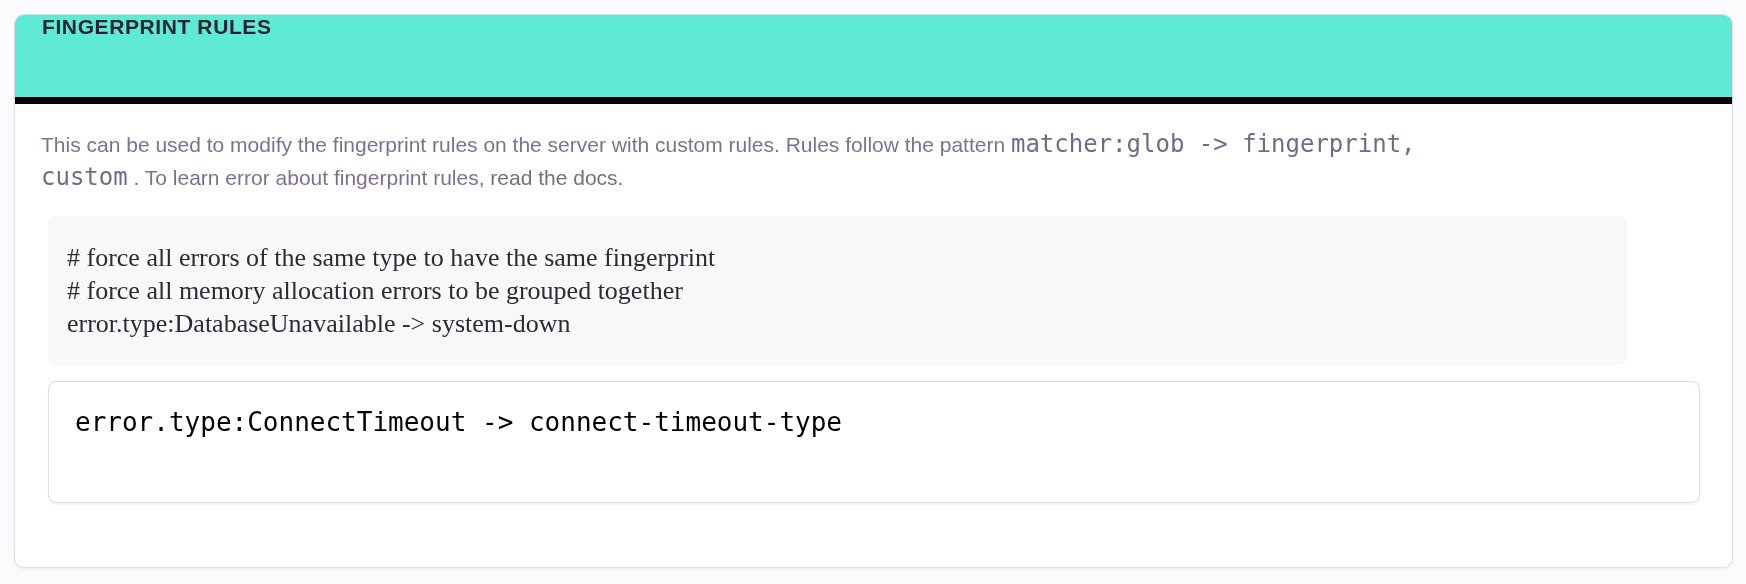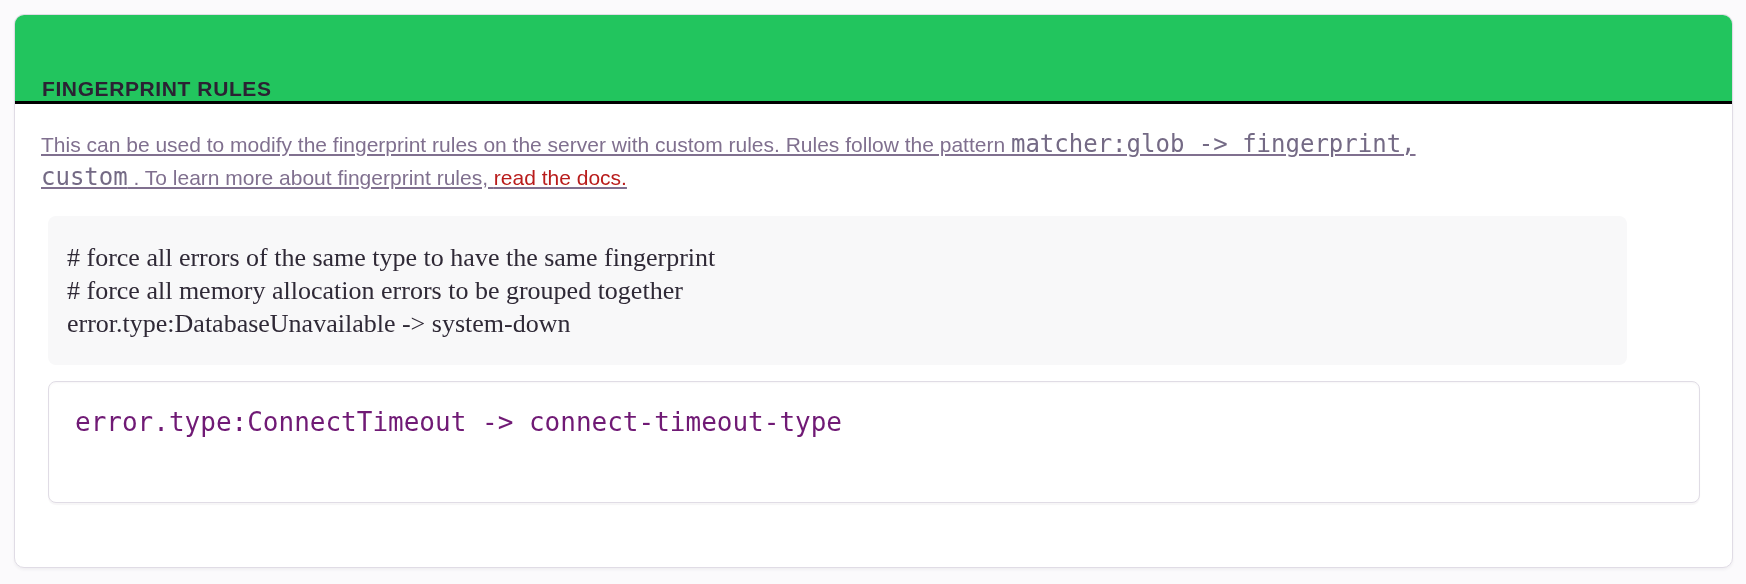--- a/index.html
+++ b/index.html
@@ -17,53 +17,52 @@
     top: 14px;
     width: 1719px;
     height: 554px;
     background: #FFFFFF;
     border: 1px solid #E0DCE5;
     border-radius: 10px;
     box-shadow: 0 2px 3px rgba(43, 34, 51, 0.05);
   }
   .panel-header {
     height: 89px;
-    background: #22c55e;
-    border-bottom: 3px solid #000000;
+    background: #5eead4;
+    border-bottom: 7px solid #000000;
     border-radius: 9px 9px 0 0;
     display: flex;
-    align-items: flex-end;
+    align-items: flex-start;
     padding: 0 27px;
   }
   .panel-title {
     font-size: 21px;
     font-weight: 700;
     letter-spacing: 0.6px;
     color: #2B2233;
     text-transform: uppercase;
   }
   .panel-body {
     padding: 24px 26px 30px 26px;
   }
   .description {
     font-size: 21px;
     line-height: 33px;
     color: #80708F;
   }
   .description .line {
     white-space: nowrap;
-    text-decoration: underline;
   }
   .inline-code {
     font-family: "DejaVu Sans Mono", monospace;
     font-size: 24px;
     color: #746A85;
   }
   .docs-link {
-    color: #b91c1c;
+    color: #737373;
     text-decoration: none;
     cursor: pointer;
   }
   .example-block {
     margin: 22px 0 0 7px;
     width: 1579px;
     background: #F8F8F9;
     border-radius: 8px;
     padding: 25px 20px 25px 19px;
     font-family: Liberation Serif, serif;
@@ -79,21 +78,21 @@
     margin: 16px 0 0 7px;
     width: 1652px;
     height: 122px;
     padding: 24px 26px;
     border: 1px solid #E0DCE5;
     border-radius: 8px;
     background: #FFFFFF;
     font-family: "DejaVu Sans Mono", monospace;
     font-size: 26px;
     line-height: 33px;
-    color: #701a75;
+    color: #000000;
     resize: none;
     outline: none;
     overflow: hidden;
     box-shadow: inset 0 1px 2px rgba(43, 34, 51, 0.04), 0 2px 1px rgba(43, 34, 51, 0.04);
     white-space: pre;
   }
 </style>
 </head>
 <body>
 
@@ -102,21 +101,21 @@
     <span class="panel-title">FINGERPRINT RULES</span>
   </div>
 
   <div class="panel-body">
 
     <div class="description">
       <div class="line">
         <span>This can be used to modify the fingerprint rules on the server with custom rules. Rules follow the pattern </span><span class="inline-code">matcher:glob -&gt; fingerprint,</span>
       </div>
       <div class="line">
-        <span class="inline-code">custom</span><span> . To learn more about fingerprint rules, </span><a class="docs-link">read the docs.</a>
+        <span class="inline-code">custom</span><span> . To learn error about fingerprint rules, </span><a class="docs-link">read the docs.</a>
       </div>
     </div>
 
     <div class="example-block">
       <div class="example-line"># force all errors of the same type to have the same fingerprint</div>
       <div class="example-line"># force all memory allocation errors to be grouped together</div>
       <div class="example-line">error.type:DatabaseUnavailable -&gt; system-down</div>
     </div>
 
     <textarea class="rules-textarea" spellcheck="false" style="">error.type:ConnectTimeout -&gt; connect-timeout-type</textarea>

